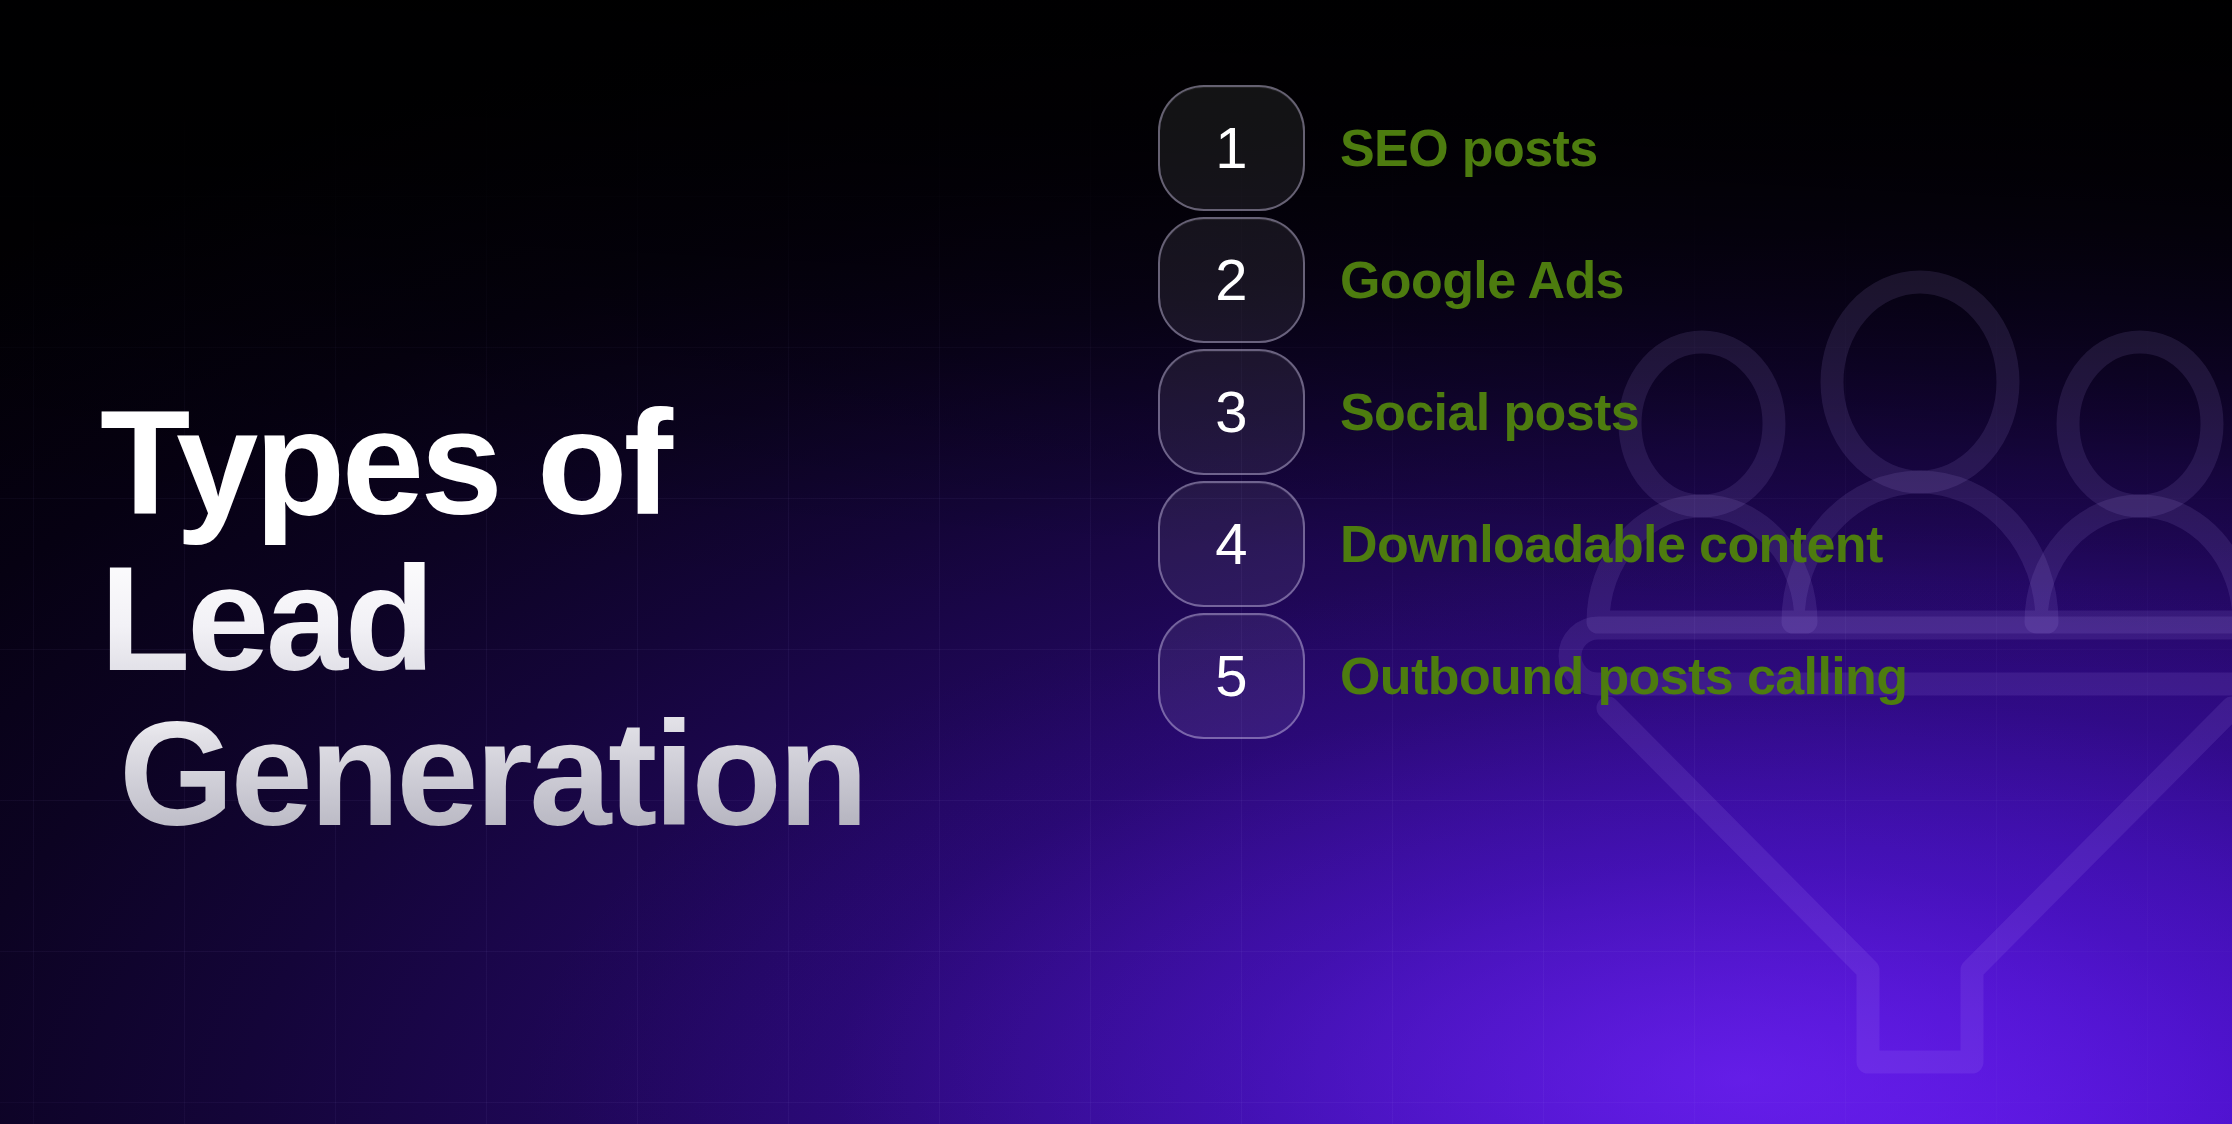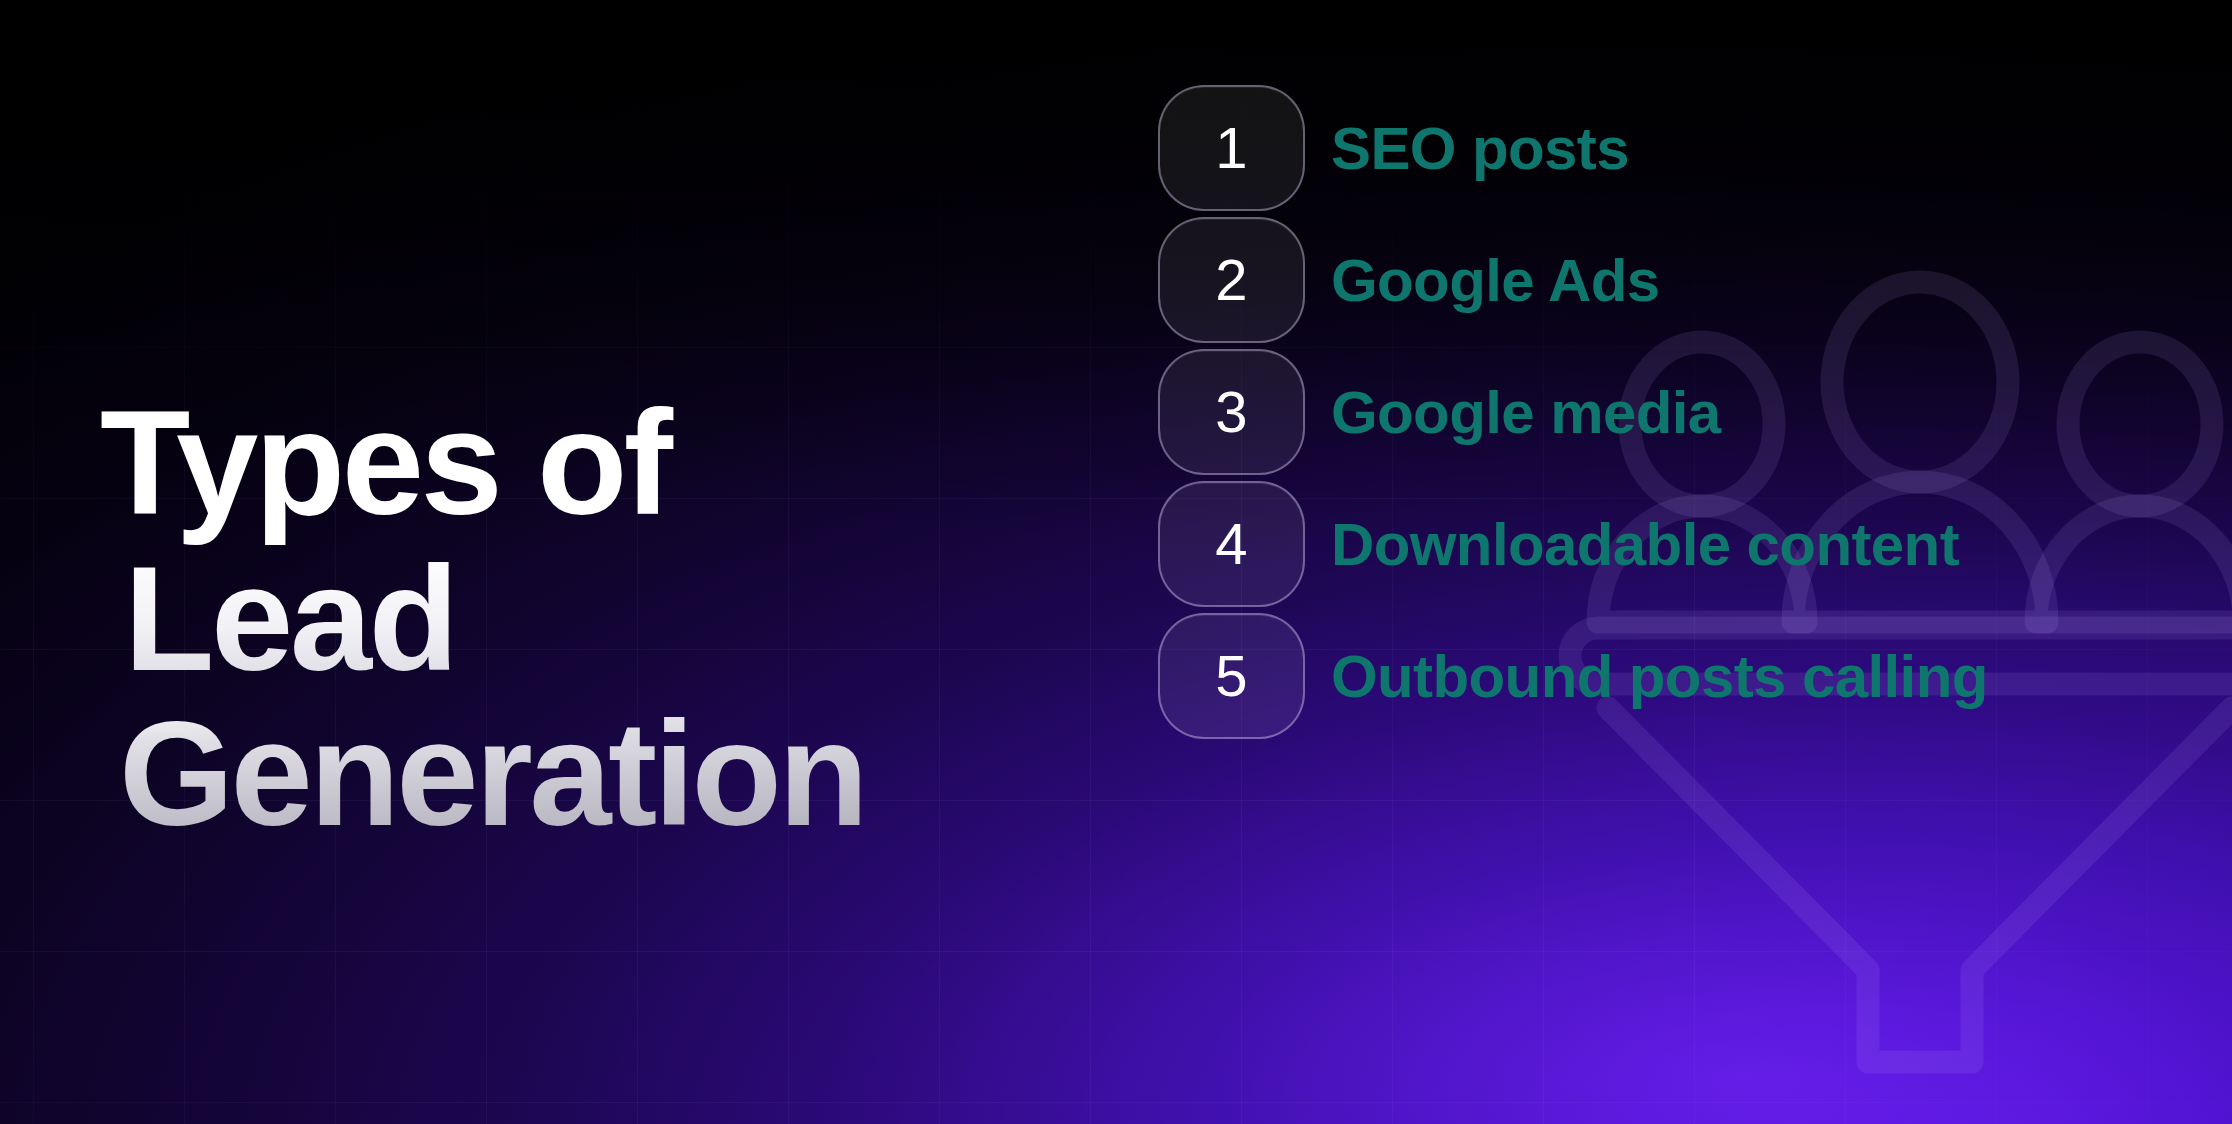--- a/index.html
+++ b/index.html
@@ -103,21 +103,20 @@
   .headline .ln { display: block; white-space: nowrap; }
   .ln-1, .ln-2 {
     color: #ffffff;
   }
   .ln-2 {
     background: linear-gradient(180deg, #ffffff 0%, #f2f1f6 55%, #d9d8e0 100%);
     -webkit-background-clip: text;
     background-clip: text;
     -webkit-text-fill-color: transparent;
     color: transparent;
-    margin-left: 24px;
   }
   .ln-3 {
     background: linear-gradient(178deg, #ffffff 0%, #e3e2e8 22%, #c7c6d0 58%, #a9a8b4 100%);
     -webkit-background-clip: text;
     background-clip: text;
     -webkit-text-fill-color: transparent;
     color: transparent;
     margin-left: 19px;
   }
 
@@ -148,23 +147,23 @@
     box-shadow: inset 0 1px 0 rgba(255,255,255,0.07);
   }
   .badge-num {
     color: #ffffff;
     font-size: 58px;
     font-weight: 500;
     line-height: 1;
     letter-spacing: 0px;
   }
   .item-label {
-    margin-left: 26px;
-    color: #0f766e;
-    font-size: 60px;
+    margin-left: 35px;
+    color: #4d7c0f;
+    font-size: 52px;
     font-weight: 700;
     letter-spacing: -0.6px;
     line-height: 1.05;
     white-space: nowrap;
   }
 </style>
 </head>
 <body>
 
 <div id="slide">
@@ -214,21 +213,21 @@
       <div class="badge">
         <span class="badge-num">2</span>
       </div>
       <div class="item-label">Google Ads</div>
     </div>
 
     <div class="list-item">
       <div class="badge">
         <span class="badge-num">3</span>
       </div>
-      <div class="item-label">Google media</div>
+      <div class="item-label">Social posts</div>
     </div>
 
     <div class="list-item">
       <div class="badge">
         <span class="badge-num">4</span>
       </div>
       <div class="item-label">Downloadable content</div>
     </div>
 
     <div class="list-item">

